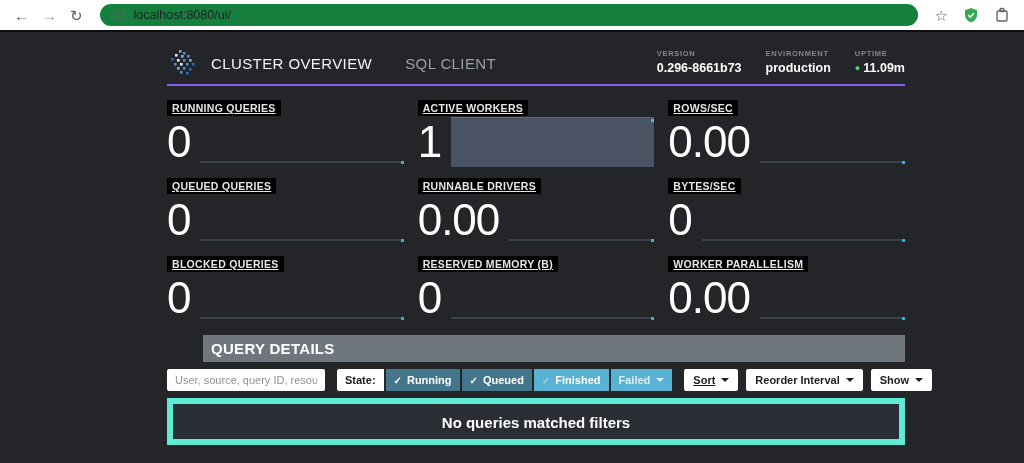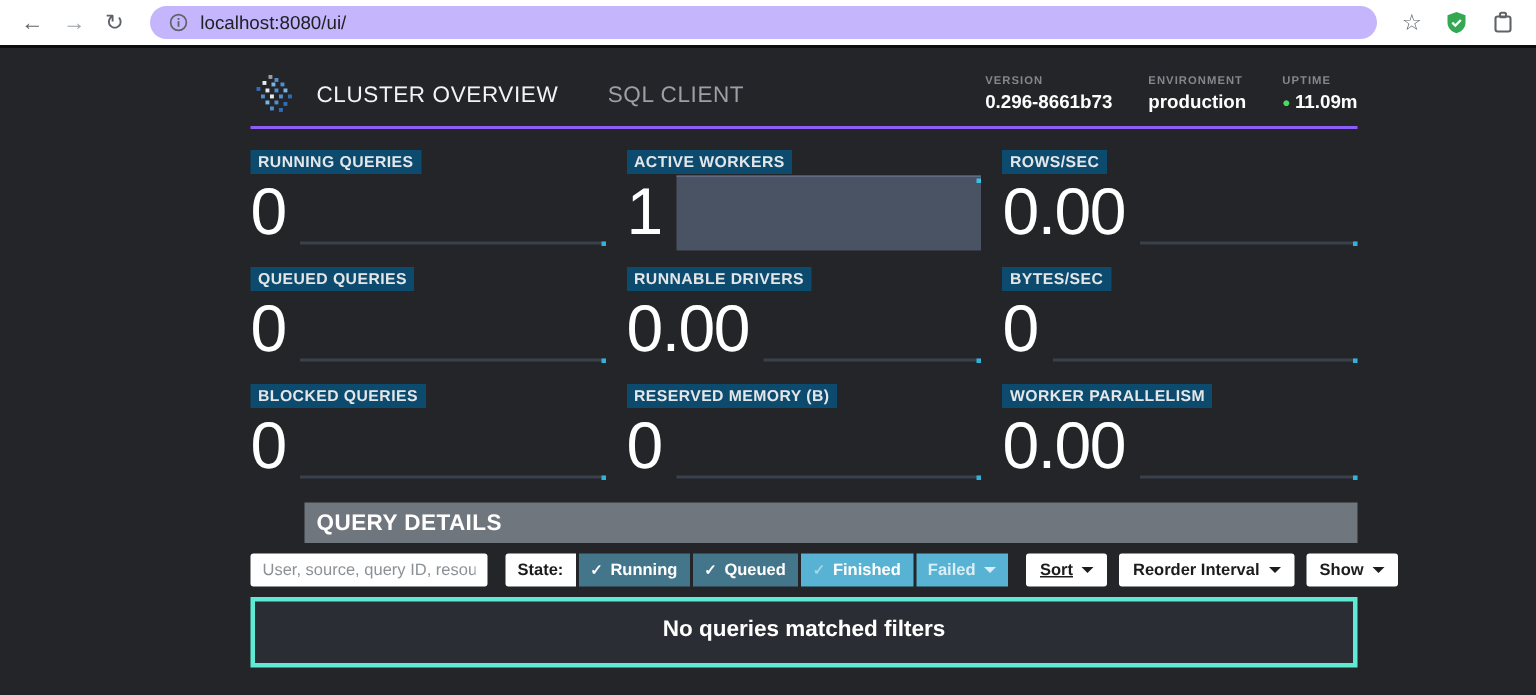--- a/index.html
+++ b/index.html
@@ -4,21 +4,21 @@
 <style>
   * { margin:0; padding:0; box-sizing:border-box; }
   html,body { width:1024px; height:463px; overflow:hidden; background:#232529;
               font-family:"Liberation Sans", sans-serif; }
 
   
   .browser-bar { height:30px; background:#ffffff; display:flex; align-items:center;
                  padding:0 14px; gap:13px; }
   .nav-glyph { font-size:15px; color:#5f6368; line-height:1; cursor:default; }
   .nav-glyph.dim { color:#9aa0a6; }
-  .url-box { flex:1; height:22px; background:#c4b5fd; border-radius:12px;
+  .url-box { flex:1; height:22px; background:#15803d; border-radius:12px;
              display:flex; align-items:center; gap:8px; padding:0 12px; margin:0 4px; }
   .url-text { font-size:12.5px; color:#202124; }
   .right-icons { display:flex; align-items:center; gap:15px; }
   .icon-svg { display:block; }
 
   
   .app { height:433px; background:#232529; border-top:2px solid #0c0d0e; }
   .container { width:738px; margin-left:167px; padding-top:10px; }
 
   
@@ -29,22 +29,22 @@
   .nav-item.active { color:#f1f3f4; }
   .meta { margin-left:auto; display:flex; gap:24px; align-items:flex-start; padding-bottom:2px; }
   .meta-block { display:flex; flex-direction:column; }
   .meta-label { font-size:7.5px; font-weight:700; letter-spacing:.7px; color:#83878c; }
   .meta-value { font-size:12.5px; font-weight:700; color:#fdfdfd; margin-top:3px; white-space:nowrap; }
   .status-dot { color:#4cd964; font-size:9px; margin-right:3px; vertical-align:1px; }
 
   
   .stats-grid { display:grid; grid-template-columns:repeat(3,1fr); column-gap:14px;
                 row-gap:9px; margin-top:12px; }
-  .tile-label { display:inline-block; background:#0c4a6e; color:#e4e6e8; font-size:10.5px;
-                font-weight:600; letter-spacing:.3px; padding:2px 5px; }
+  .tile-label { display:inline-block; background:#000000; color:#e4e6e8; font-size:10.5px;
+                font-weight:600; letter-spacing:.3px; padding:2px 5px;text-decoration:underline; }
   .tile-value-row { display:flex; align-items:stretch; height:50px; margin-top:1px; }
   .tile-value { font-size:44px; line-height:50px; font-weight:400; color:#ffffff;
                 letter-spacing:-1px; }
   .spark { flex:1; margin-left:10px; position:relative; }
   .spark-line { position:absolute; left:0; right:0; bottom:4px; height:2px; background:#3a404c; }
   .spark-dot { position:absolute; right:0; bottom:3px; width:3px; height:3px; background:#2fb3da; }
   .spark--filled { background:#4a5364; border-top:1px solid #606c82; }
   .spark--filled .spark-dot { bottom:auto; top:1px; background:#35c4e2; }
 
   
@@ -64,21 +64,21 @@
   .check { font-size:10px; margin-right:5px; }
   .check--faint { opacity:.45; }
   .caret { display:inline-block; width:0; height:0; border-left:4px solid transparent;
            border-right:4px solid transparent; border-top:4px solid currentColor;
            margin-left:6px; }
   .btn-white { background:#ffffff; color:#1c1c1c; font-size:11px; font-weight:600;
                height:22px; display:flex; align-items:center; padding:0 9px;
                border-radius:2px; cursor:pointer; white-space:nowrap; }
   .ml8 { margin-left:8px; } .ml12 { margin-left:12px;text-decoration:underline; }
 
-  .empty-panel { margin-top:7px; height:47px; background:#2a2d33; border:3px solid #5eead4;
+  .empty-panel { margin-top:7px; height:47px; background:#2a2d33; border:6px solid #5eead4;
                  color:#ffffff; font-size:15px; font-weight:700; text-align:center;
                  padding-top:10px; }
 </style>
 </head>
 <body>
 
 <div class="browser-bar">
   <span class="nav-glyph">←</span>
   <span class="nav-glyph dim">→</span>
   <span class="nav-glyph">↻</span>

